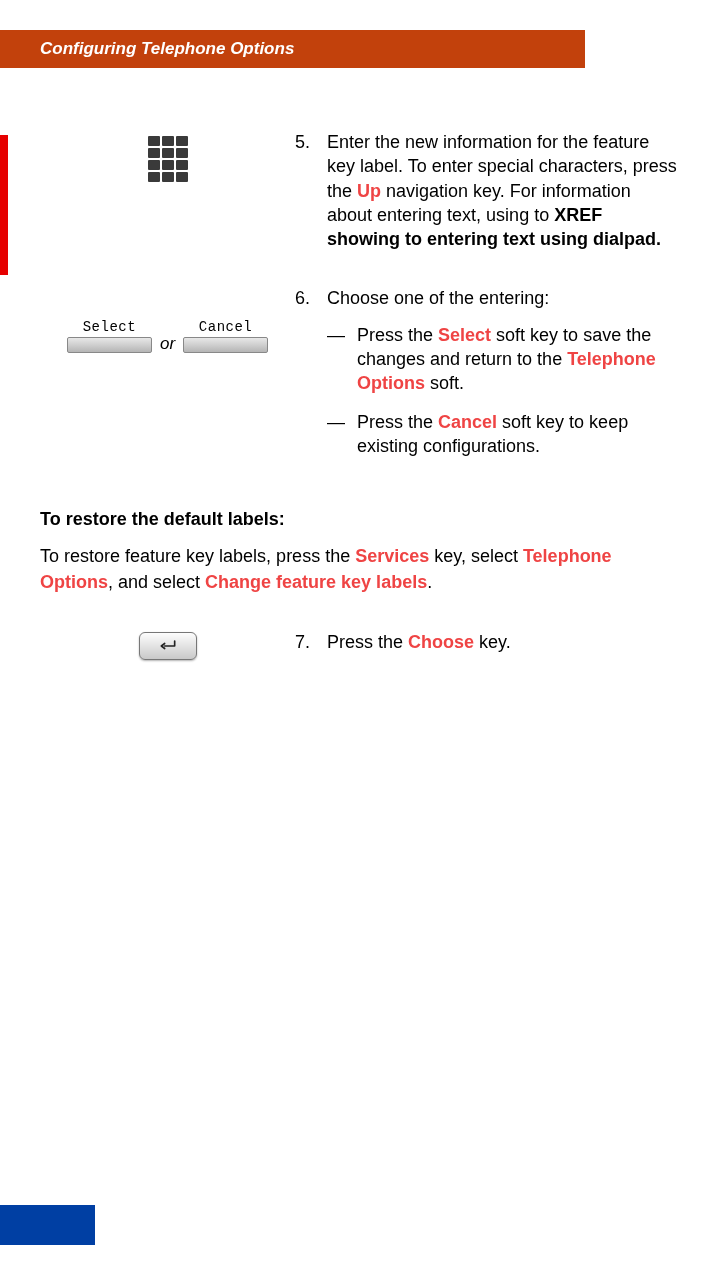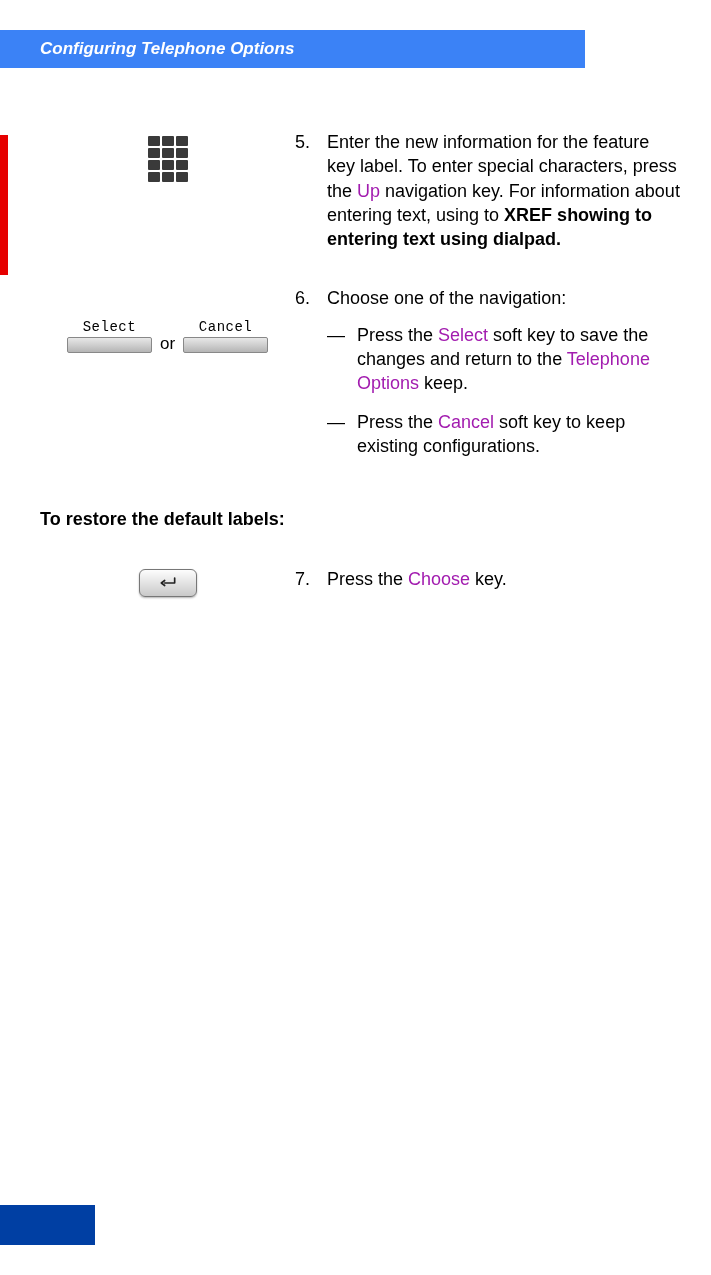--- a/index.html
+++ b/index.html
@@ -10,21 +10,21 @@
     font-family: Arial, Helvetica, sans-serif;
     color: #000;
     position: relative;
   }
   .header-bar {
     position: absolute;
     top: 30px;
     left: 0;
     width: 585px;
     height: 38px;
-    background: #3b82f6;
+    background: #c2410c;
     display: flex;
     align-items: center;
     padding-left: 40px;
   }
   .header-title {
     color: #fff;
     font-weight: bold;
     font-size: 17px;
     font-style: italic;
   }
@@ -103,39 +103,40 @@
   .softkey-btn {
     width: 85px;
     height: 16px;
     background: linear-gradient(to bottom, #e8e8e8, #b5b5b5);
     border: 1px solid #888;
     border-radius: 2px;
   }
   .or-text {
     font-size: 17px;
     margin: 16px 2px 0 2px;
+    font-style: italic;
   }
   .sub-list {
     margin-top: 12px;
   }
   .sub-item {
     display: table;
     width: 100%;
     margin-bottom: 14px;
   }
   .dash {
     display: table-cell;
     width: 30px;
     vertical-align: top;
   }
   .sub-body {
     display: table-cell;
     vertical-align: top;
   }
-  .bold-link { font-weight: normal; color: #a21caf; }
+  .bold-link { font-weight: bold; color: #ef4444; }
   .bold { font-weight: bold; }
   .restore-section {
     font-size: 18px;
     line-height: 1.4;
   }
   .restore-title {
     font-weight: bold;
     margin-bottom: 12px;
   }
   .enter-key {
@@ -208,42 +209,45 @@
         <div class="softkey">
           <div class="softkey-label">Cancel</div>
           <div class="softkey-btn"></div>
         </div>
       </div>
     </div>
     <div class="right-col">
       <div class="step-table">
         <div class="step-num">6.</div>
         <div class="step-body">
-          <div>Choose one of the navigation:</div>
+          <div>Choose one of the entering:</div>
           <div class="sub-list">
             <div class="sub-item">
               <div class="dash">—</div>
               <div class="sub-body">
-                <span>Press the </span><span class="bold-link">Select</span><span> soft key to save the changes and return to the </span><span class="bold-link">Telephone Options</span><span> keep.</span>
+                <span>Press the </span><span class="bold-link">Select</span><span> soft key to save the changes and return to the </span><span class="bold-link">Telephone Options</span><span> soft.</span>
               </div>
             </div>
             <div class="sub-item">
               <div class="dash">—</div>
               <div class="sub-body">
                 <span>Press the </span><span class="bold-link">Cancel</span><span> soft key to keep existing configurations.</span>
               </div>
             </div>
           </div>
         </div>
       </div>
     </div>
   </div>
 
   <div class="restore-section">
     <div class="restore-title">To restore the default labels:</div>
+    <div>
+      <span>To restore feature key labels, press the </span><span class="bold-link">Services</span><span> key, select </span><span class="bold-link">Telephone Options</span><span>, and select </span><span class="bold-link">Change feature key labels</span><span>.</span>
+    </div>
   </div>
 
   <div class="step-row" style="margin-top:35px;">
     <div class="left-col">
       <div class="enter-key">
         <svg viewBox="0 0 24 16">
           <path d="M20 2 v6 h-12 M8 5 l-4 3 l4 3" fill="none" stroke="#222" stroke-width="2" stroke-linecap="round" stroke-linejoin="round"></path>
         </svg>
       </div>
     </div>

